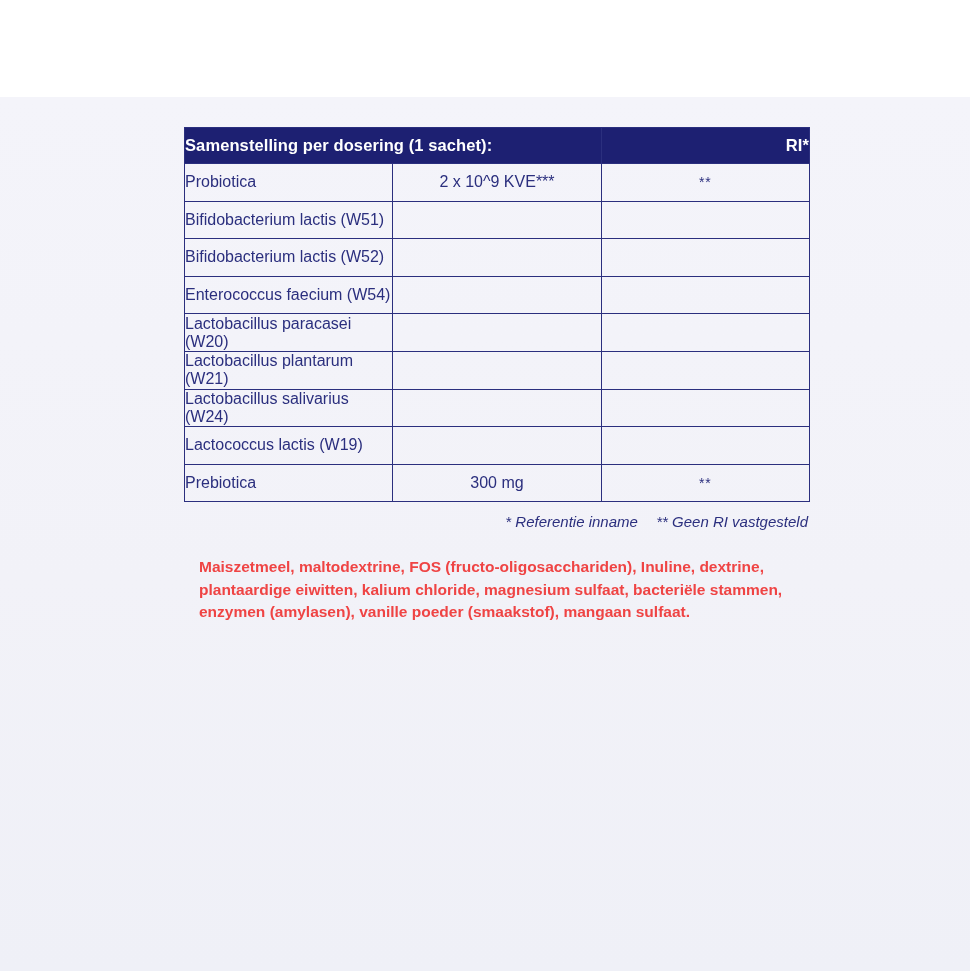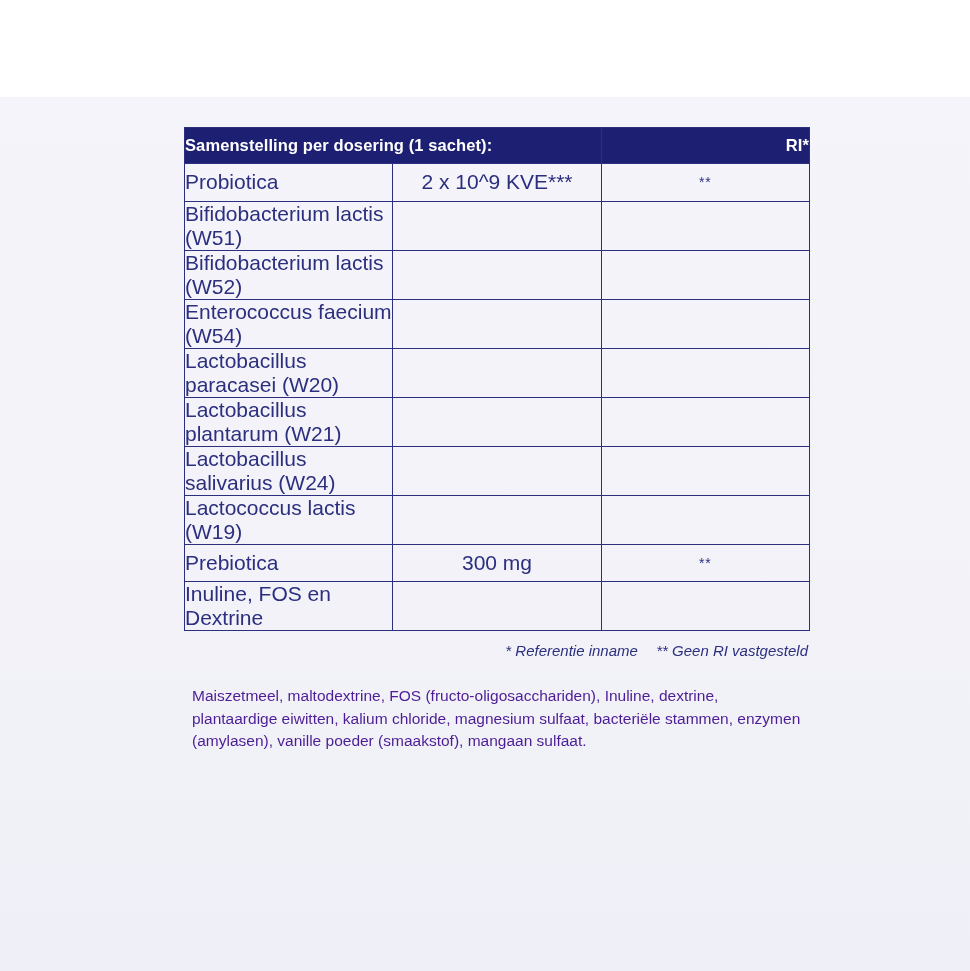--- a/index.html
+++ b/index.html
@@ -57,21 +57,21 @@
   th.head-left {
     text-align: left;
     padding-left: 16px;
   }
   th.head-right {
     text-align: right;
     padding-right: 18px;
   }
   tbody td {
     color: #2b2f7e;
-    font-size: 21px;
+    font-size: 16px;
     height: 36.6px;
     background: transparent;
   }
   td.name {
     text-align: left;
     padding-left: 16px;
     width: 370px;
   }
   td.amount {
     text-align: center;
@@ -103,25 +103,26 @@
     margin-top: 26px;
   }
   h2.ing-title {
     margin: 0 0 9px 0;
     color: #1d2072;
     font-size: 22px;
     font-weight: bold;
     letter-spacing: .2px;
   }
   p.ing-body {
-    margin: 8px;
-    color: #4c1d95;
+    margin: 15px;
+    color: #ef4444;
     font-size: 15.5px;
     line-height: 22.5px;
     max-width: 625px;
+    font-weight: bold;
   }
 </style>
 </head>
 <body>
 
 <div id="page">
   <div id="panel"></div>
 
   <div id="content">
 
@@ -171,25 +172,20 @@
           <tr>
             <td class="name">Lactococcus lactis (W19)</td>
             <td class="amount"></td>
             <td class="ri"></td>
           </tr>
           <tr>
             <td class="name">Prebiotica</td>
             <td class="amount">300 mg</td>
             <td class="ri">**</td>
           </tr>
-          <tr>
-            <td class="name">Inuline, FOS en Dextrine</td>
-            <td class="amount"></td>
-            <td class="ri"></td>
-          </tr>
         </tbody>
     </table>
 
     <div class="footnote">
       <span>* Referentie inname</span>
       <span class="gap"></span>
       <span>** Geen RI vastgesteld</span>
     </div>
 
     <div class="ingredients-block">

